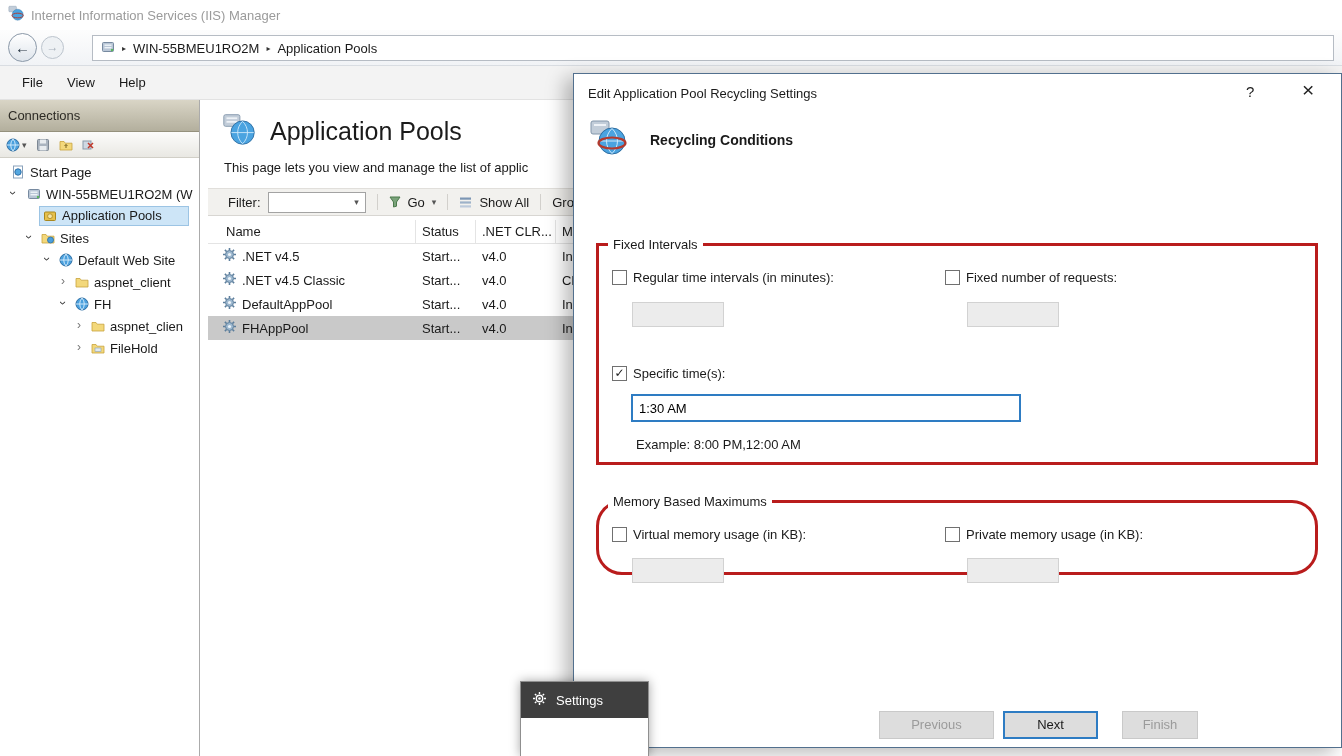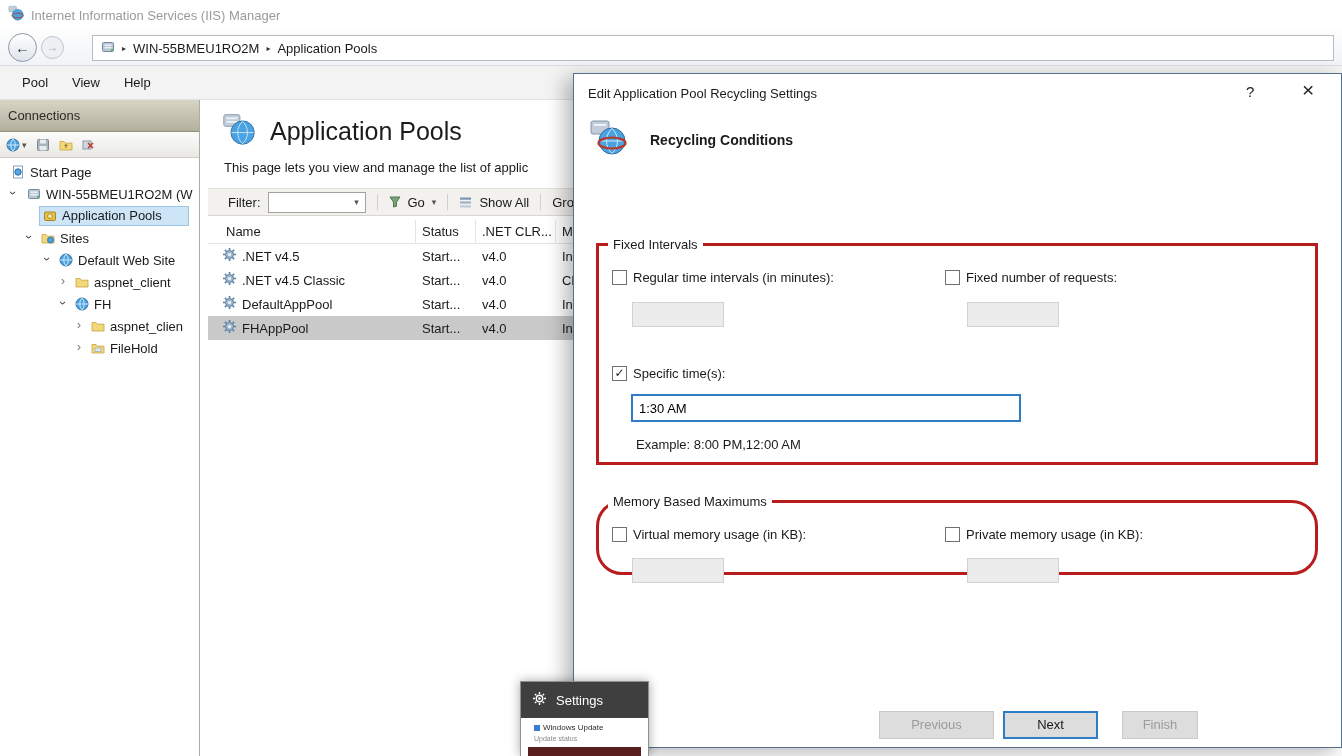--- a/index.html
+++ b/index.html
@@ -113,21 +113,21 @@
           </svg>
       </span>
       <span class="crumb-sep">▸</span>
       <span class="crumb">WIN-55BMEU1RO2M</span>
       <span class="crumb-sep">▸</span>
       <span class="crumb">Application Pools</span>
     </div>
   </div>
 
   <div class="menubar">
-    <span class="mi">Pool</span>
+    <span class="mi">File</span>
     <span class="mi">View</span>
     <span class="mi">Help</span>
   </div>
 
   <div class="sidebar">
     <div class="conn-header">Connections</div>
     <div class="conn-toolbar">
       <span class="tbicon">
         <svg width="14" height="14" viewBox="0 0 14 14">
             <circle cx="7" cy="7" r="6" fill="#4ba0dd" stroke="#2c6da3"></circle>
@@ -412,23 +412,15 @@
         <svg width="15" height="15" viewBox="0 0 15 15">
             <g stroke="#fff" stroke-width="1.4" fill="none">
               <circle cx="7.5" cy="7.5" r="3.2"></circle>
               <path d="M7.5 1v2M7.5 12v2M1 7.5h2M12 7.5h2M2.9 2.9l1.4 1.4M10.7 10.7l1.4 1.4M12.1 2.9l-1.4 1.4M4.3 10.7l-1.4 1.4"></path>
             </g>
             <circle cx="7.5" cy="7.5" r="1.3" fill="#fff"></circle>
           </svg>
       </span>
       <span>Settings</span>
     </div>
-    <div class="sp-body">
-      <span class="sp-line1">
-          <span class="wu-ico"></span>
-          <span>Windows Update</span>
-        </span>
-      <span class="sp-line2">Update status</span>
-      <span class="sp-bar"></span>
-    </div>
   </div>
 
 </div>
 
 </body></html>

